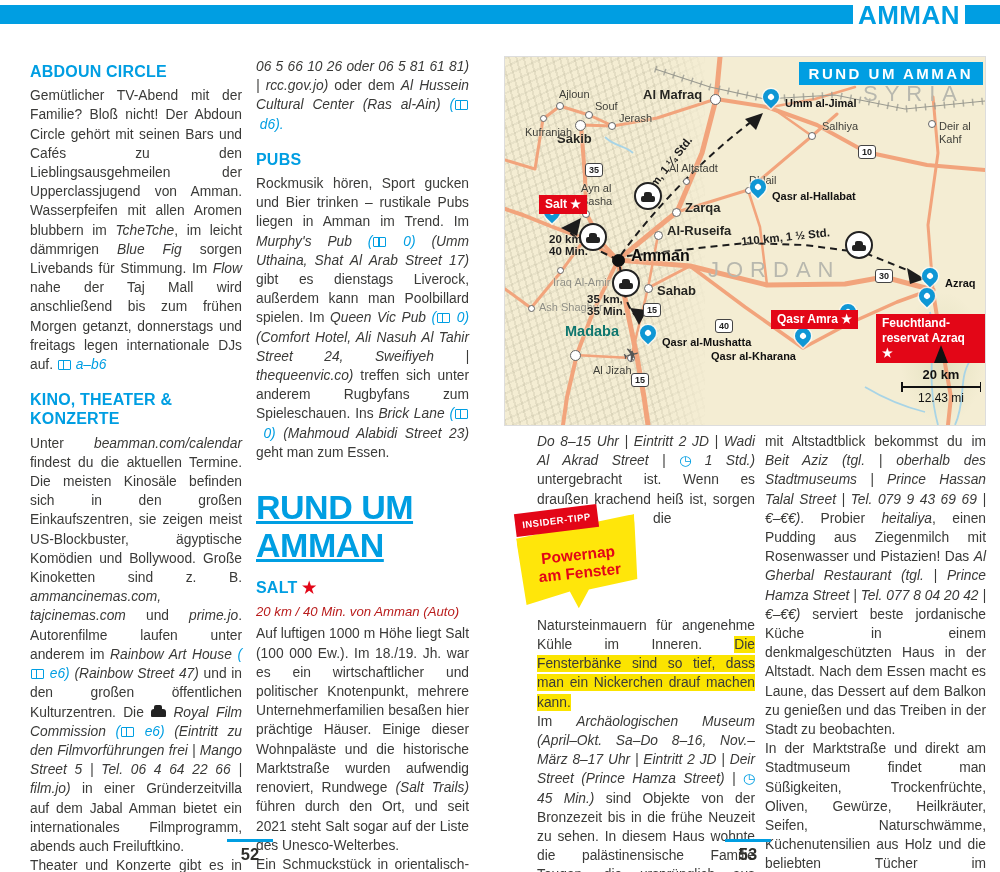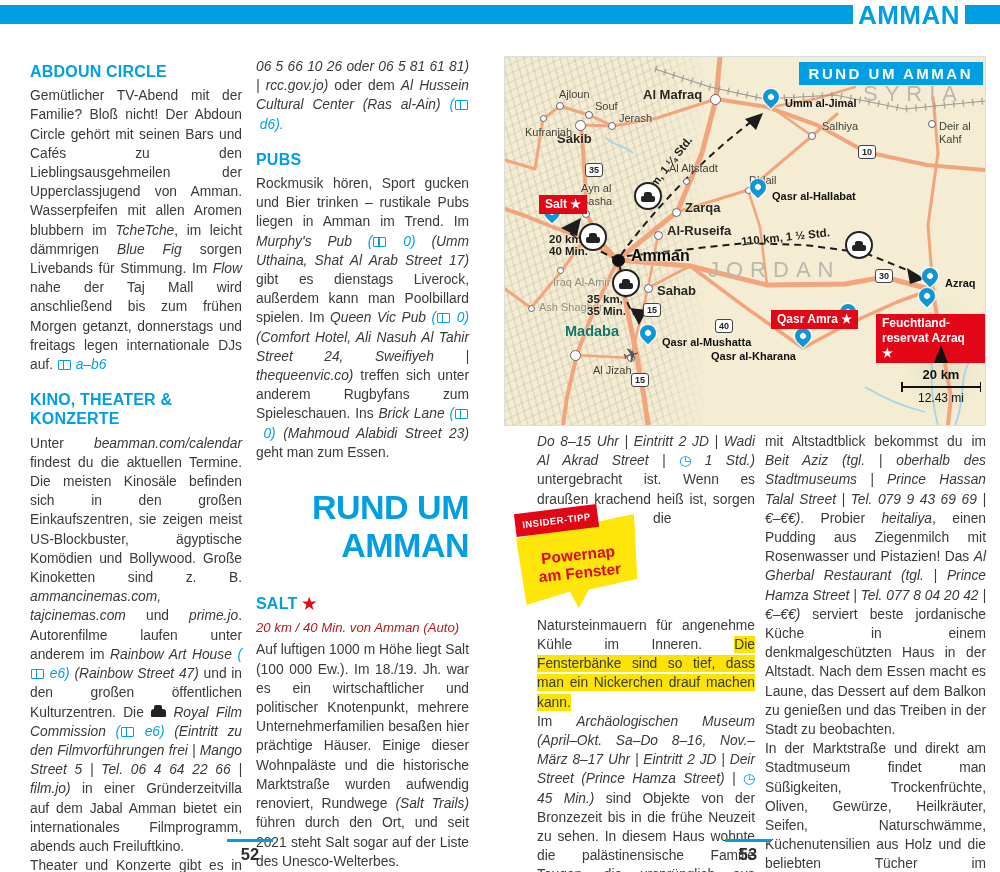--- a/index.html
+++ b/index.html
@@ -15,22 +15,22 @@
          font-weight:bold;color:var(--cyan);letter-spacing:.5px;}
   
   .col{position:absolute;font-size:13.8px;line-height:19.2px;text-align:justify;hyphens:auto;-webkit-hyphens:auto;}
   .col p{margin:0;}
   .col1{left:30px;top:62px;width:212px;}
   .col2{left:256px;top:57px;width:213px;}
   .col3{left:537px;top:432px;width:218px;}
   .col4{left:765px;top:432px;width:221px;}
   h3.sec{color:var(--cyan);font-size:16px;font-weight:bold;margin:0 0 5px;text-align:left;letter-spacing:.2px;}
   h3.sec2{margin-top:16px;}
-  h2.bigtitle{color:var(--cyan);font-size:34px;line-height:38px;font-weight:bold;margin:26px 0 30px;
-              letter-spacing:-.5px;text-align:right;white-space:pre-line;}
+  h2.bigtitle{color:var(--cyan);font-size:34px;line-height:38px;font-weight:bold;margin:26px 0 14px;
+              letter-spacing:-.5px;text-align:left;white-space:pre-line;text-decoration:underline;}
   .salt-star{color:var(--red);}
   .salt-meta{font-style:italic;color:#b91c1c;font-size:13.2px;margin:1px 0 3px;text-align:left;}
   
   .r-i{font-style:italic;}
   .r-m,.r-ci{color:var(--cyan);font-style:italic;}
   .r-hl{background:#fbe400;padding:1px 0;-webkit-box-decoration-break:clone;box-decoration-break:clone;}
   .ic-book{display:inline-block;width:11px;height:8px;border:1.3px solid var(--cyan);border-radius:1px;
            margin:0 1px;position:relative;vertical-align:-1px;}
   .ic-book::after{content:"";position:absolute;left:4px;top:0;bottom:0;width:1.3px;background:var(--cyan);}
   .ic-clock{color:var(--cyan);font-family:"DejaVu Sans",sans-serif;}

